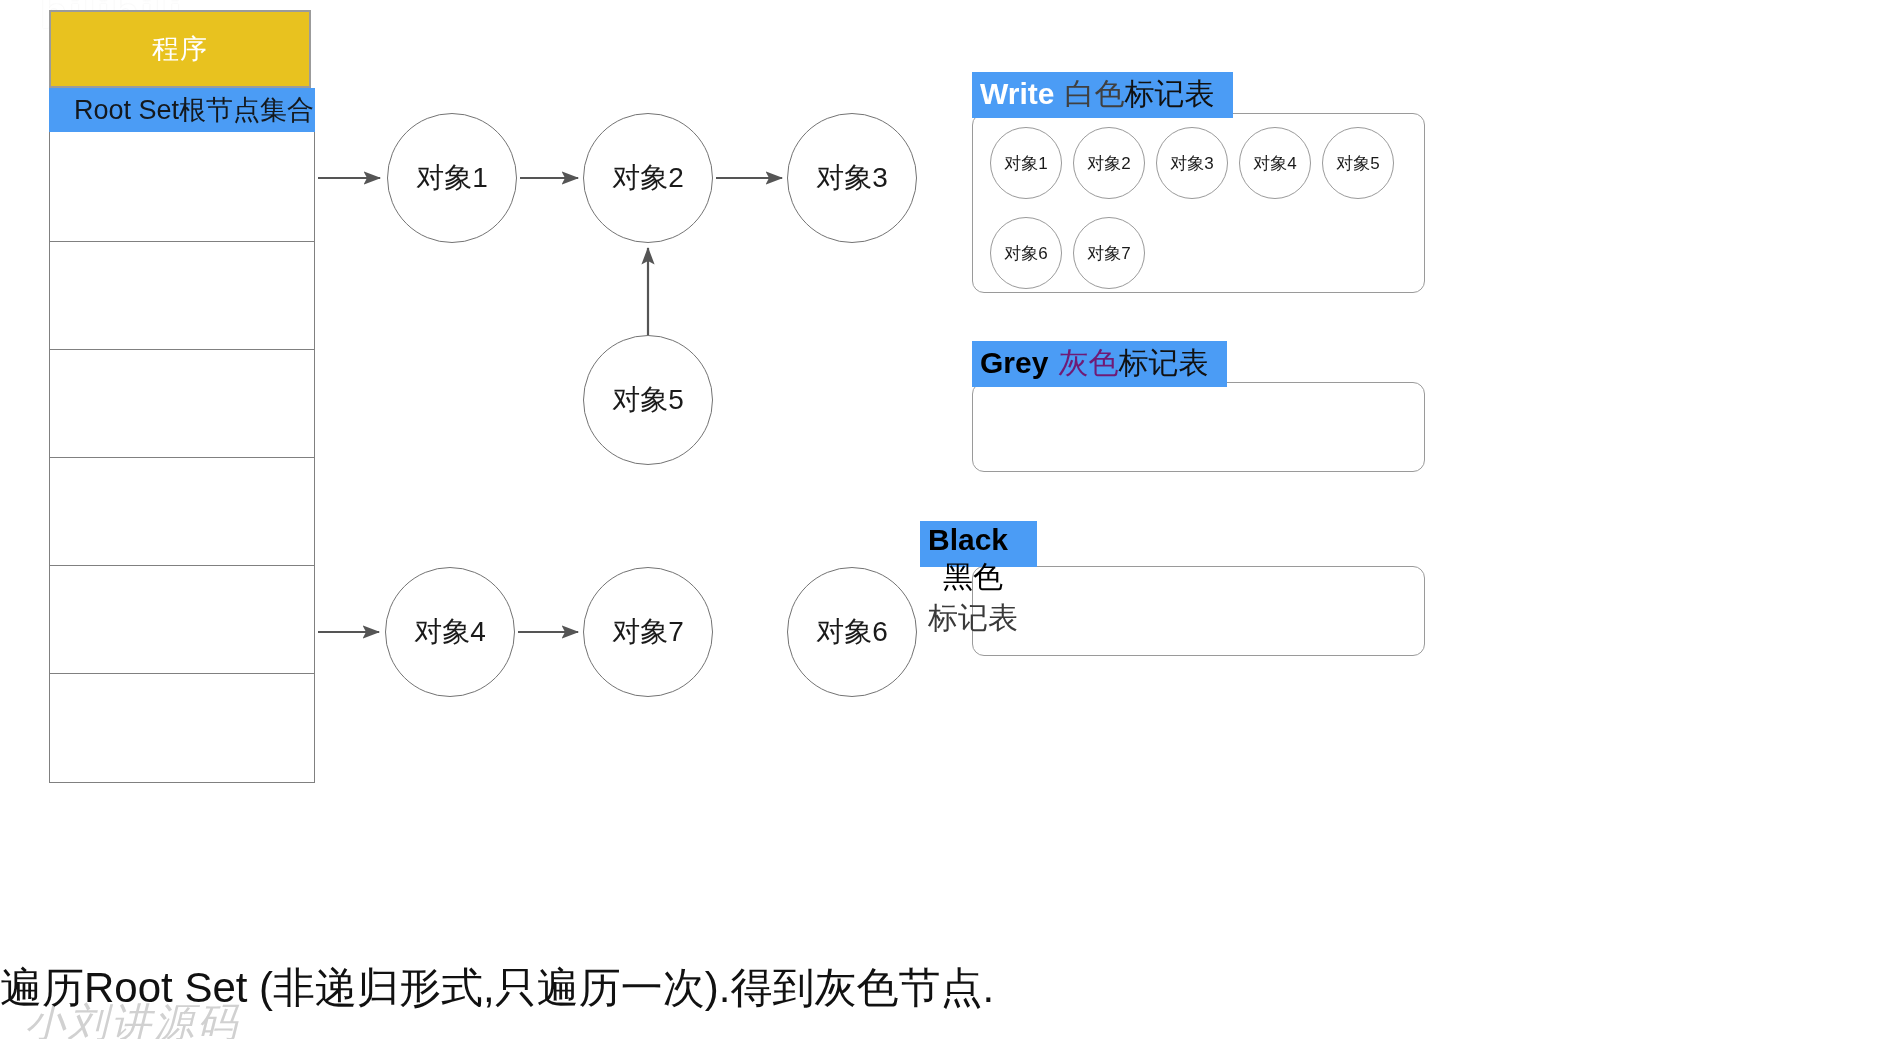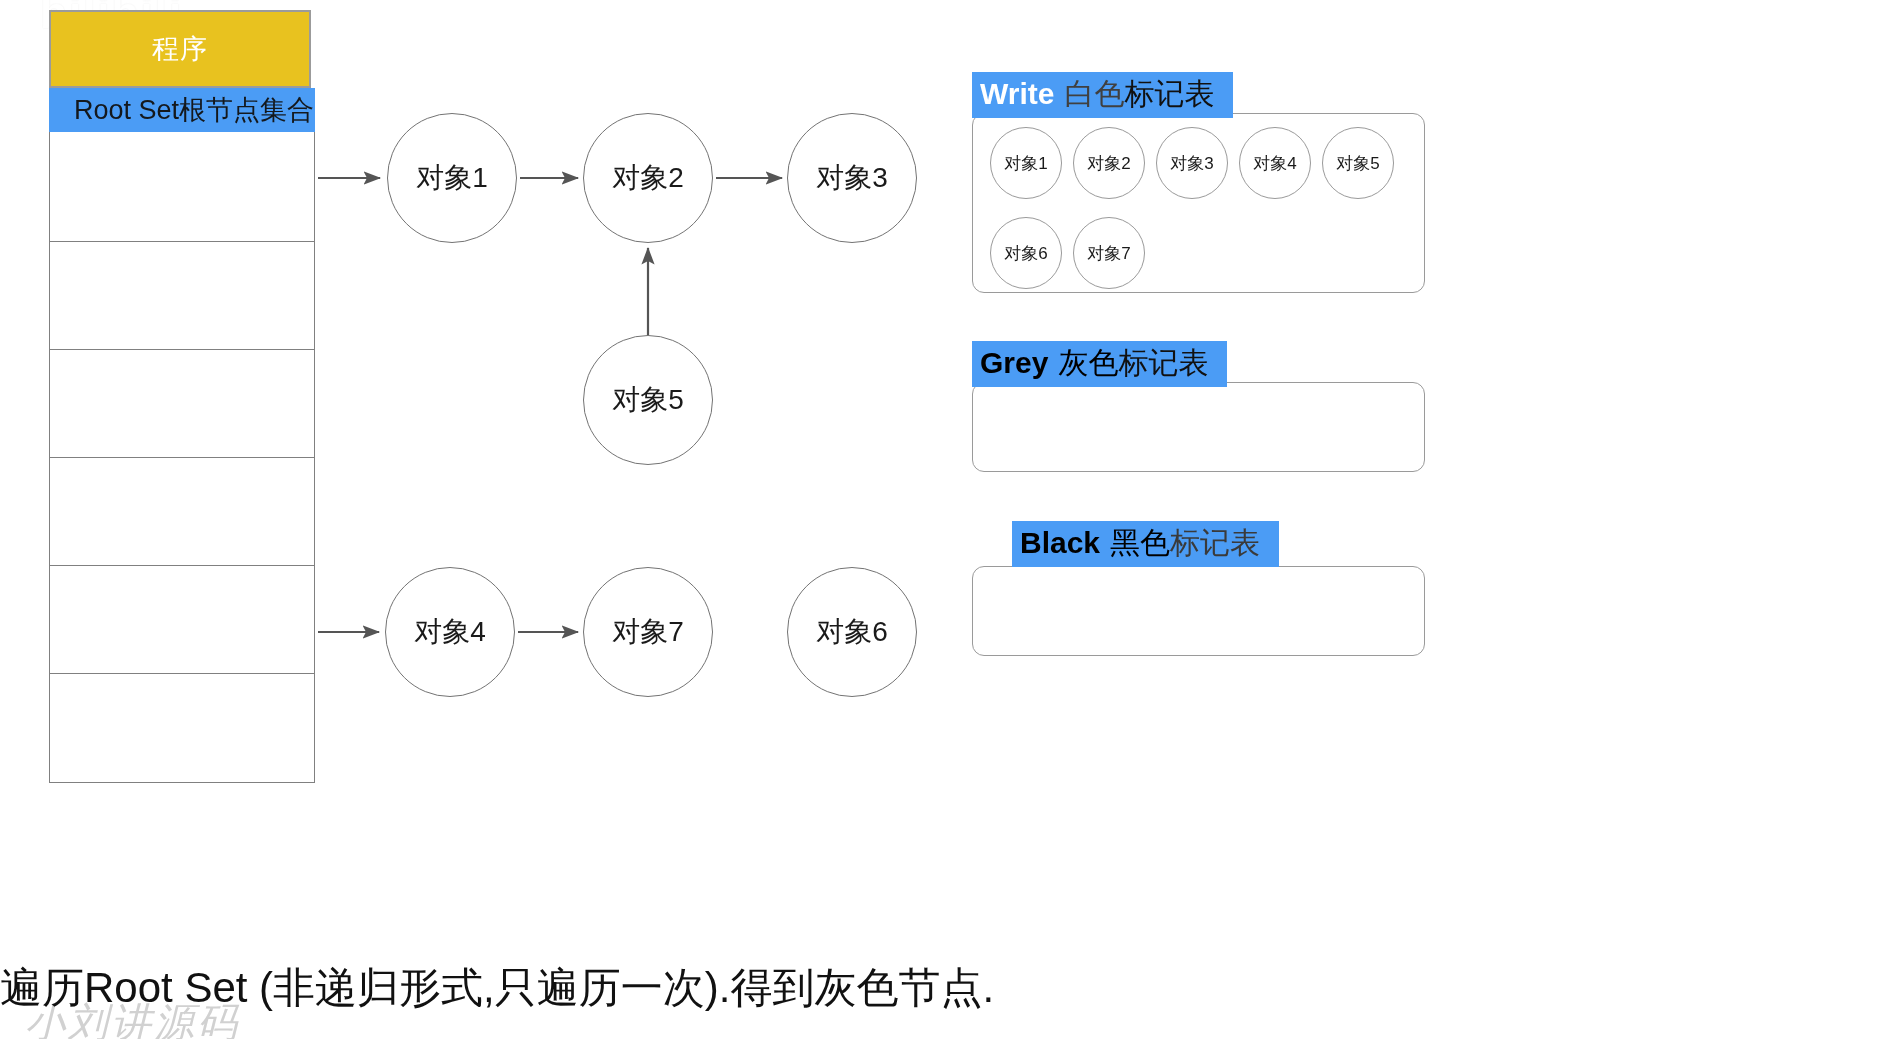--- a/index.html
+++ b/index.html
@@ -259,24 +259,24 @@
 <div class="chip" style="left:990px;top:217px;">
     <span>对象6</span>
   </div>
 <div class="chip" style="left:1073px;top:217px;">
     <span>对象7</span>
   </div>
 
 <div class="mark-panel" style="left:972px;top:382px;width:453px;height:90px;"></div>
 <div class="mark-title" style="left:972px;top:341px;">
   <span class="en" style="color:#000000">Grey</span>
-  <span class="cn1" style="color:#000000">灰色</span>
+  <span class="cn1" style="color:#701a75">灰色</span>
   <span class="cn2" style="color:#111111">标记表</span>
 </div>
 
 <div class="mark-panel" style="left:972px;top:566px;width:453px;height:90px;"></div>
-<div class="mark-title" style="left:1012px;top:521px;">
+<div class="mark-title" style="left:920px;top:521px;flex-direction:column;">
   <span class="en" style="color:#000000">Black</span>
   <span class="cn1" style="color:#000000">黑色</span>
   <span class="cn2" style="color:#3a3a3a">标记表</span>
 </div>
 
 <div id="caption">遍历Root Set (非递归形式,只遍历一次).得到灰色节点.</div>
 
 </body></html>

